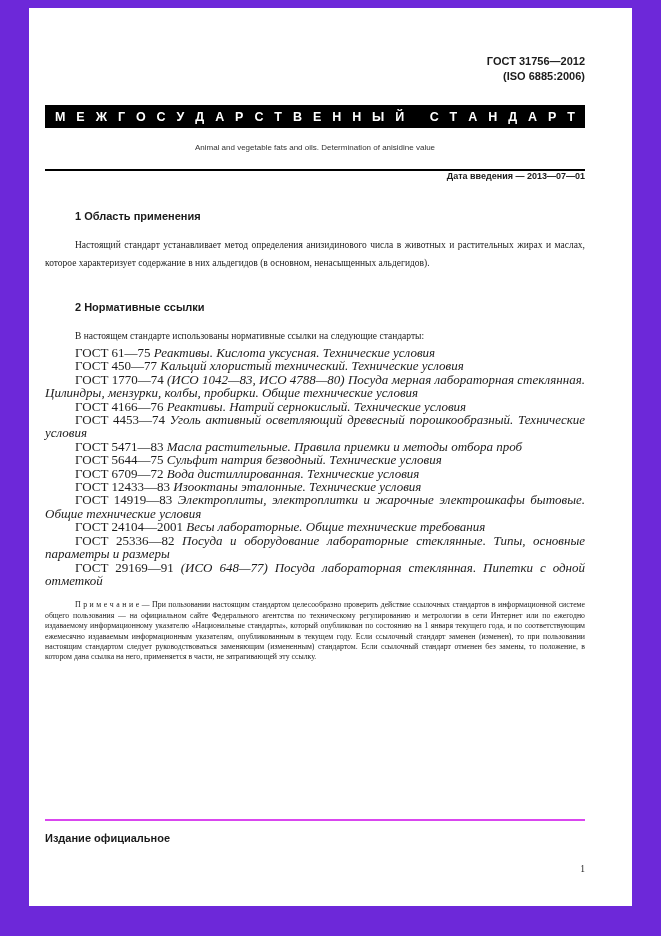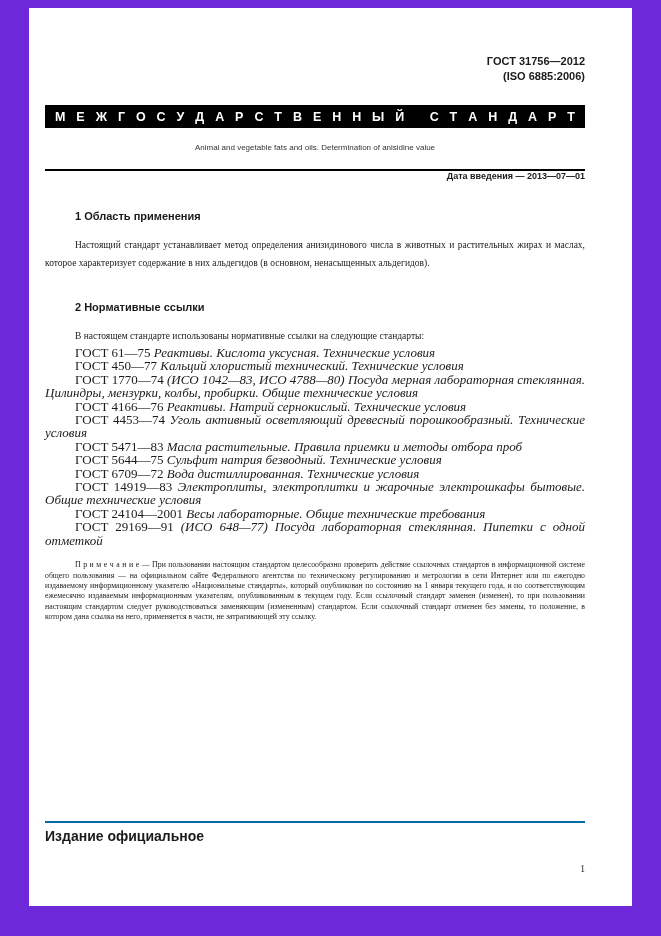--- a/index.html
+++ b/index.html
@@ -116,25 +116,25 @@
     line-height: 10.4px;
     text-align: justify;
     text-indent: 30px;
     color: #222;
   }
 
   .footer {
     position: absolute;
     left: 16px; right: 47px;
     bottom: 62px;
-    border-top: 2px solid #0369a1;
-    padding-top: 5px;
-    font-family: "Liberation Sans", sans-serif;
-    font-weight: bold;
-    font-size: 14px;
+    border-top: 2px solid #d946ef;
+    padding-top: 11px;
+    font-family: "Liberation Sans", sans-serif;
+    font-weight: bold;
+    font-size: 11px;
   }
   .page-num {
     position: absolute;
     right: 47px;
     bottom: 32px;
     font-size: 9.5px;
   }
 </style>
 </head>
 <body>
@@ -201,25 +201,27 @@
 
   <p class="ref"><span class="ref-code">ГОСТ 4453—74&nbsp;</span><span class="ref-title">Уголь активный осветляющий древесный порошкообразный. Технические условия</span></p>
 
   <p class="ref"><span class="ref-code">ГОСТ 5471—83&nbsp;</span><span class="ref-title">Масла растительные. Правила приемки и методы отбора проб</span></p>
 
   <p class="ref"><span class="ref-code">ГОСТ 5644—75&nbsp;</span><span class="ref-title">Сульфит натрия безводный. Технические условия</span></p>
 
   <p class="ref"><span class="ref-code">ГОСТ 6709—72&nbsp;</span><span class="ref-title">Вода дистиллированная. Технические условия</span></p>
 
 
+  <p class="ref"><span class="ref-code">ГОСТ 12433—83&nbsp;</span><span class="ref-title">Изооктаны эталонные. Технические условия</span></p>
 
   <p class="ref"><span class="ref-code">ГОСТ 14919—83&nbsp;</span><span class="ref-title">Электроплиты, электроплитки и жарочные электрошкафы бытовые. Общие технические условия</span></p>
 
   <p class="ref"><span class="ref-code">ГОСТ 24104—2001&nbsp;</span><span class="ref-title">Весы лабораторные. Общие технические требования</span></p>
 
+  <p class="ref"><span class="ref-code">ГОСТ 25336—82&nbsp;</span><span class="ref-title">Посуда и оборудование лабораторные стеклянные. Типы, основные параметры и размеры</span></p>
 
   <p class="ref"><span class="ref-code">ГОСТ 29169—91&nbsp;</span><span class="ref-title">(ИСО 648—77) Посуда лабораторная стеклянная. Пипетки с одной отметкой</span></p>
 </div>
 
       <p class="note"><span>П р и м е ч а н и е</span><span> — При пользовании настоящим стандартом целесообразно проверить действие ссылочных стандартов в информационной системе общего пользования — на официальном сайте Федерального агентства по техническому регулированию и метрологии в сети Интернет или по ежегодно издаваемому информационному указателю «Национальные стандарты», который опубликован по состоянию на 1 января текущего года, и по соответствующим ежемесячно издаваемым информационным указателям, опубликованным в текущем году. Если ссылочный стандарт заменен (изменен), то при пользовании настоящим стандартом следует руководствоваться заменяющим (измененным) стандартом. Если ссылочный стандарт отменен без замены, то положение, в котором дана ссылка на него, применяется в части, не затрагивающей эту ссылку.</span></p>
 
       <div class="footer">
         <span>Издание официальное</span>
       </div>
       <div class="page-num">1</div>

